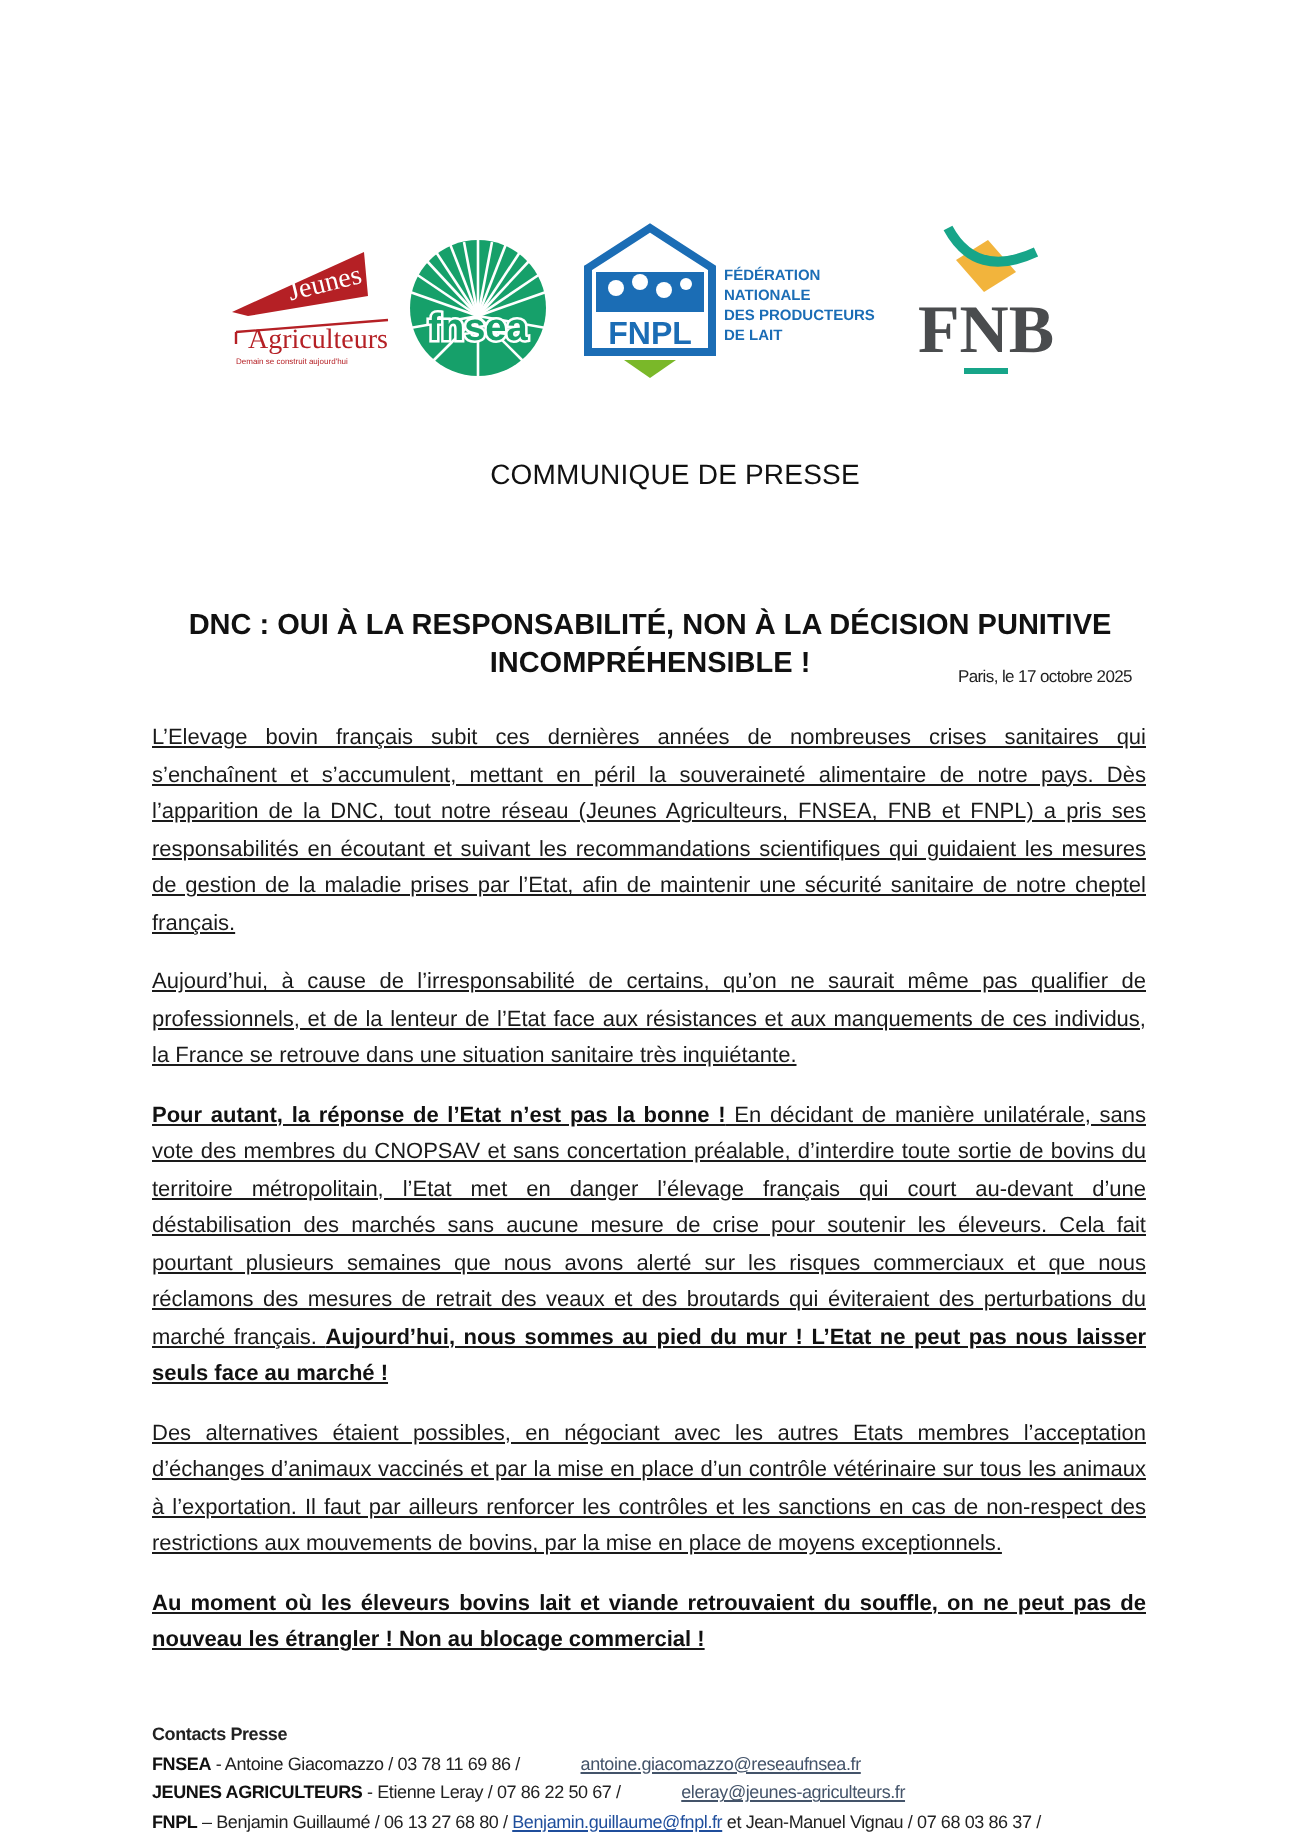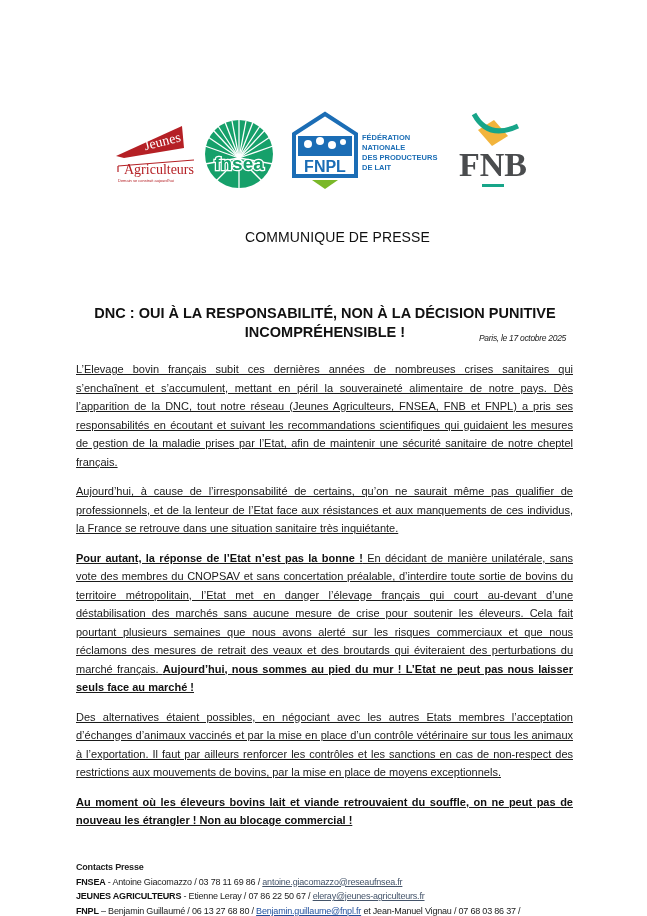--- a/index.html
+++ b/index.html
@@ -9,34 +9,34 @@
   .logo { position: absolute; }
   #logo-ja { left: 104px; top: 14px; width: 96px; height: 64px; }
   #logo-fnsea { left: 203px; top: 10px; width: 72px; height: 72px; }
   #logo-fnpl { left: 290px; top: 2px; width: 150px; height: 80px; }
   #logo-fnb { left: 448px; top: 2px; width: 90px; height: 82px; }
 
   .kicker { position: absolute; top: 229px; left: 14px; width: 647px; text-align: center;
             font-size: 14px; color: #111; letter-spacing: 0.1px; }
   .headline { position: absolute; top: 304px; left: 80px; width: 490px; text-align: center;
               font-size: 14.5px; font-weight: bold; line-height: 19px; color: #111; }
-  .dateline { position: absolute; top: 333px; right: 81px; font-size: 8.5px; font-style: italic;
+  .dateline { position: absolute; top: 333px; right: 81px; font-size: 8.5px; 
               color: #222; letter-spacing: -0.3px; }
 
   .body { position: absolute; top: 360px; left: 76px; width: 497px; font-size: 11px;
           line-height: 18.5px; color: #1a1a1a; text-decoration: underline; }
   .body p { margin: 0 0 11px 0; text-align: justify; }
   .body b { font-weight: bold; color: #111; }
 
   .contacts { position: absolute; top: 860px; left: 76px; width: 510px; font-size: 9px;
               line-height: 14.6px; color: #222; letter-spacing: -0.2px; }
   .contacts .title { font-weight: bold; }
   .contacts b { font-weight: bold; color: #111; }
   .contacts a { color: #1f4e9c; text-decoration: underline; }
-  .contacts a.grey { color: #44546a; }
+  .contacts a.grey { color: #44546a; margin-left: 28px; }
 </style>
 </head>
 <body>
 
 <div class="logos">
 
   <svg class="logo" id="logo-ja" viewBox="0 0 96 64">
     <polygon points="12,34 78,4 80,26 20,36" fill="#b52025"></polygon>
     <line x1="14" y1="44" x2="90" y2="38" stroke="#b52025" stroke-width="1.2"></line>
     <line x1="14" y1="44" x2="14" y2="50" stroke="#b52025" stroke-width="1.2"></line>

